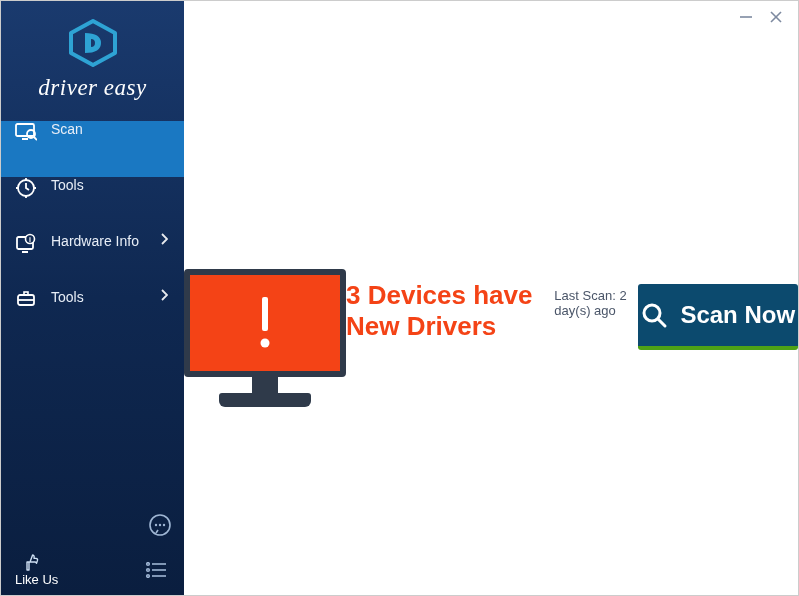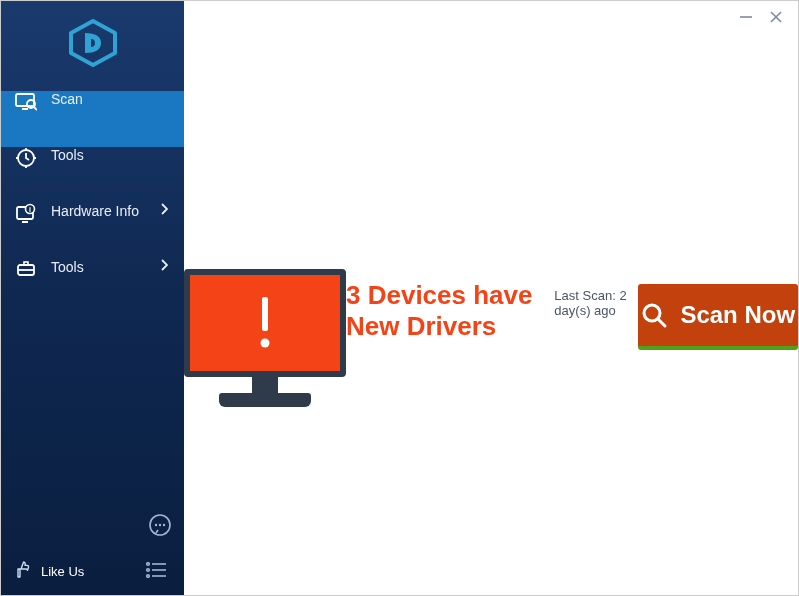--- a/index.html
+++ b/index.html
@@ -34,21 +34,21 @@
       color: #e8eef7; font-size: 14px; cursor: pointer;
       position: relative;
     }
     .nav-item.active { background: #1a78c2; }
     .nav-item .icon { width: 22px; height: 22px; margin-right: 14px; display: inline-flex; align-items: center; justify-content: center; }
     .nav-item .chevron { margin-left: auto; opacity: 0.9; }
     .sidebar-footer {
       height: 50px; display: flex; align-items: center;
       padding: 0 14px; justify-content: space-between;
     }
-    .like { display: flex; align-items: flex-end; font-size: 13px; cursor: pointer; }
+    .like { display: flex; align-items: center; font-size: 13px; cursor: pointer; flex-direction: column; }
     .like .icon { margin-right: 8px; }
     .menu-round, .chat-round {
       width: 28px; height: 28px; border-radius: 50%;
       display: inline-flex; align-items: center; justify-content: center;
       cursor: pointer;
     }
     .side-right-btns { position: absolute; right: 10px; bottom: 48px; }
     .chat-round { margin-bottom: 8px; }
     .main { flex: 1; position: relative; background: #fff; display: flex; flex-direction: row; align-items: center; }
     .titlebar { position: absolute; top: 8px; right: 14px; display: flex; gap: 14px; }
@@ -66,41 +66,42 @@
     .headline {
       margin-top: 26px;
       color: #f44316; font-size: 26px; font-weight: 700;
     }
     .subline {
       margin-top: 10px; color: #4a5568; font-size: 13px;
     }
     .scan-btn {
       margin-top: 38px;
       width: 265px; height: 66px;
-      background: #c2410c;
+      background: #0c4a6e;
       border: none; border-bottom: 4px solid #4ea216;
       border-radius: 3px;
       color: #fff; font-size: 24px; font-weight: 700;
       display: inline-flex; align-items: center; justify-content: center;
       cursor: pointer;
     }
     .scan-btn .icon { margin-right: 12px; }
     svg { display: block; }
   </style>
 </head>
 <body>
 
 <div class="sidebar">
   <div class="logo-block">
     <span class="logo-mark">
       <svg width="52" height="48" viewBox="0 0 52 48">
         <polygon points="26,2 48,14 48,34 26,46 4,34 4,14" fill="none" stroke="#2ea3d4" stroke-width="4" stroke-linejoin="round"></polygon>
         <path d="M18 14 L18 34 Q34 34 34 24 Q34 14 18 14 Z M24 20 Q28 20 28 24 Q28 28 24 28" fill="#2ea3d4"></path>
       </svg>
     </span>
+    <div class="brand-name">driver easy</div>
   </div>
 
   <div class="nav">
     <div class="nav-item active">
       <span class="icon">
         <svg width="22" height="22" viewBox="0 0 22 22">
             <rect x="1" y="3" width="18" height="12" rx="1.5" fill="none" stroke="#fff" stroke-width="1.8"></rect>
             <rect x="7" y="17" width="6" height="2" fill="#fff"></rect>
             <circle cx="16" cy="13" r="4" fill="none" stroke="#fff" stroke-width="1.8"></circle>
             <line x1="19" y1="16" x2="22" y2="19" stroke="#fff" stroke-width="1.8"></line>

